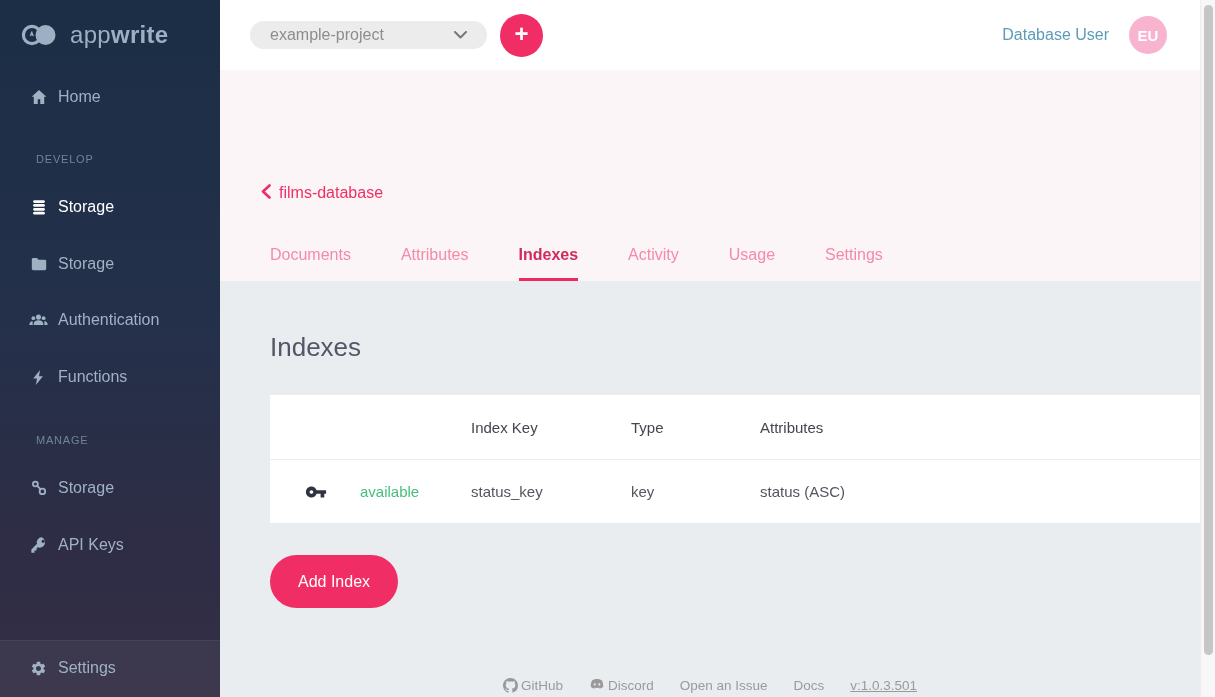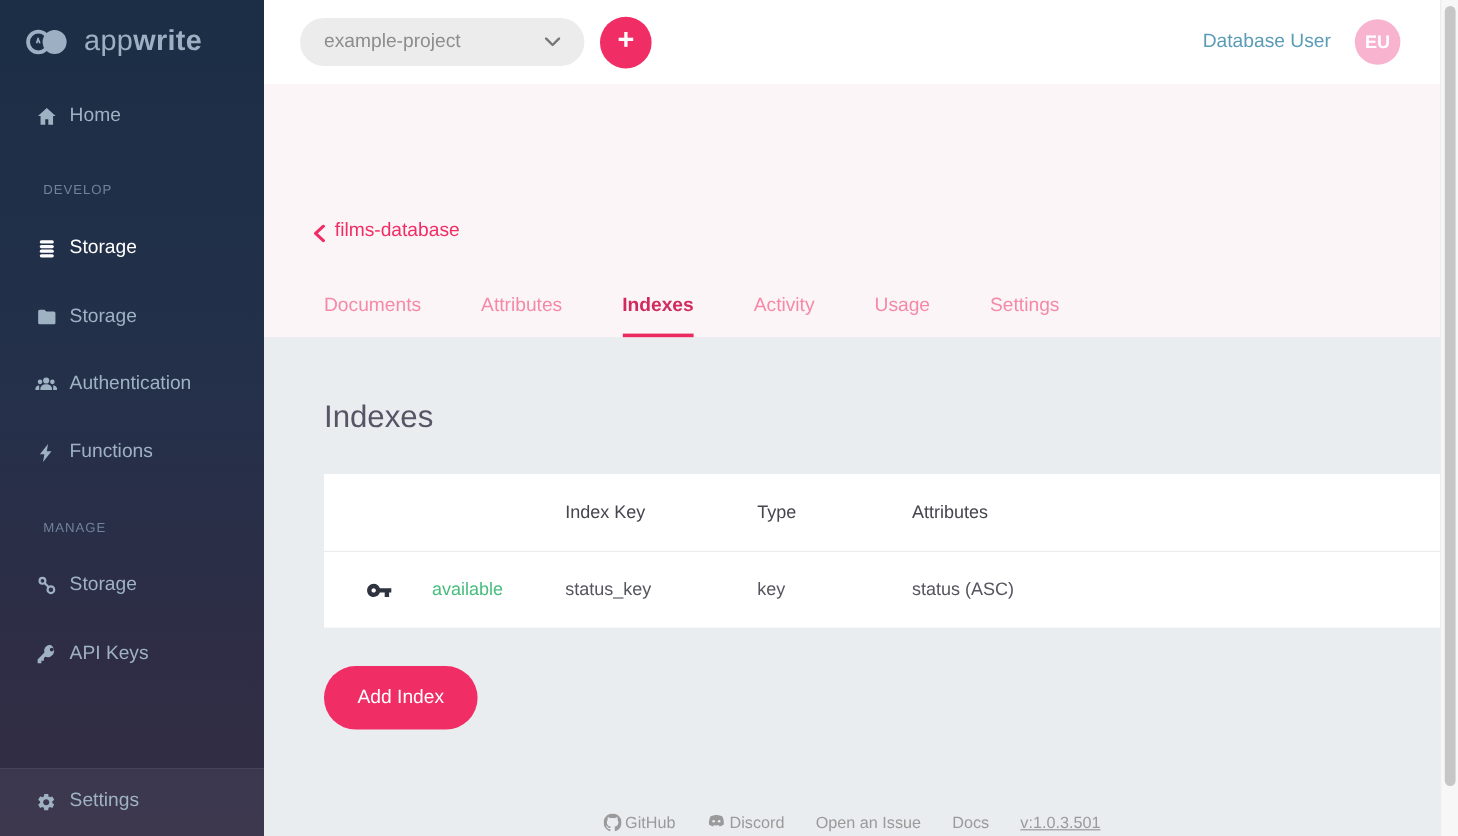--- a/index.html
+++ b/index.html
@@ -35,21 +35,21 @@
     position:absolute; left:0; bottom:0; width:220px; height:57px;
     background: rgba(255,255,255,0.05); border-top:1px solid rgba(255,255,255,0.06);
   }
 
   
   .topbar {
     position:absolute; left:220px; top:0; width:980px; height:70px;
     background:#ffffff; display:flex; align-items:center;
   }
   .project-select {
-    margin-left:30px; width:237px; height:40px; border-radius:20px; background:#ececec;
+    margin-left:30px; width:237px; height:28px; border-radius:20px; background:#ececec;
     display:flex; align-items:center; justify-content:space-between;
     padding:0 20px; color:#8d8d8d; font-size:16px; cursor:pointer; border:none;text-align:center;
   }
   .add-btn {
     margin-left:13px; width:43px; height:43px; border-radius:50%;
     background:#f02e65; border:none; color:#ffffff; font-size:24px; font-weight:bold;
     display:flex; align-items:center; justify-content:center; cursor:pointer; line-height:1;
     padding-bottom:3px;
   }
   .topbar-right { margin-left:auto; display:flex; align-items:center; }
@@ -61,21 +61,21 @@
     margin-left:20px; margin-right:33px; cursor:pointer;
   }
 
   
   .page-header {
     position:absolute; left:220px; top:70px; width:980px; height:211px;
     background:#fcf5f7;
   }
   .breadcrumb {
     position:absolute; left:41px; top:114px;
-    display:flex; align-items:flex-end; gap:8px;
+    display:flex; align-items:flex-start; gap:8px;
     color:#f02e65; font-size:16px; cursor:pointer;
   }
   .page-title {
     position:absolute; left:50px; top:158px;
     color:#f02e65; font-size:29px; font-weight:bold; letter-spacing:0.3px;
   }
   .tabs {
     position:absolute; left:50px; bottom:0; display:flex; gap:50px;
   }
   .tab {

